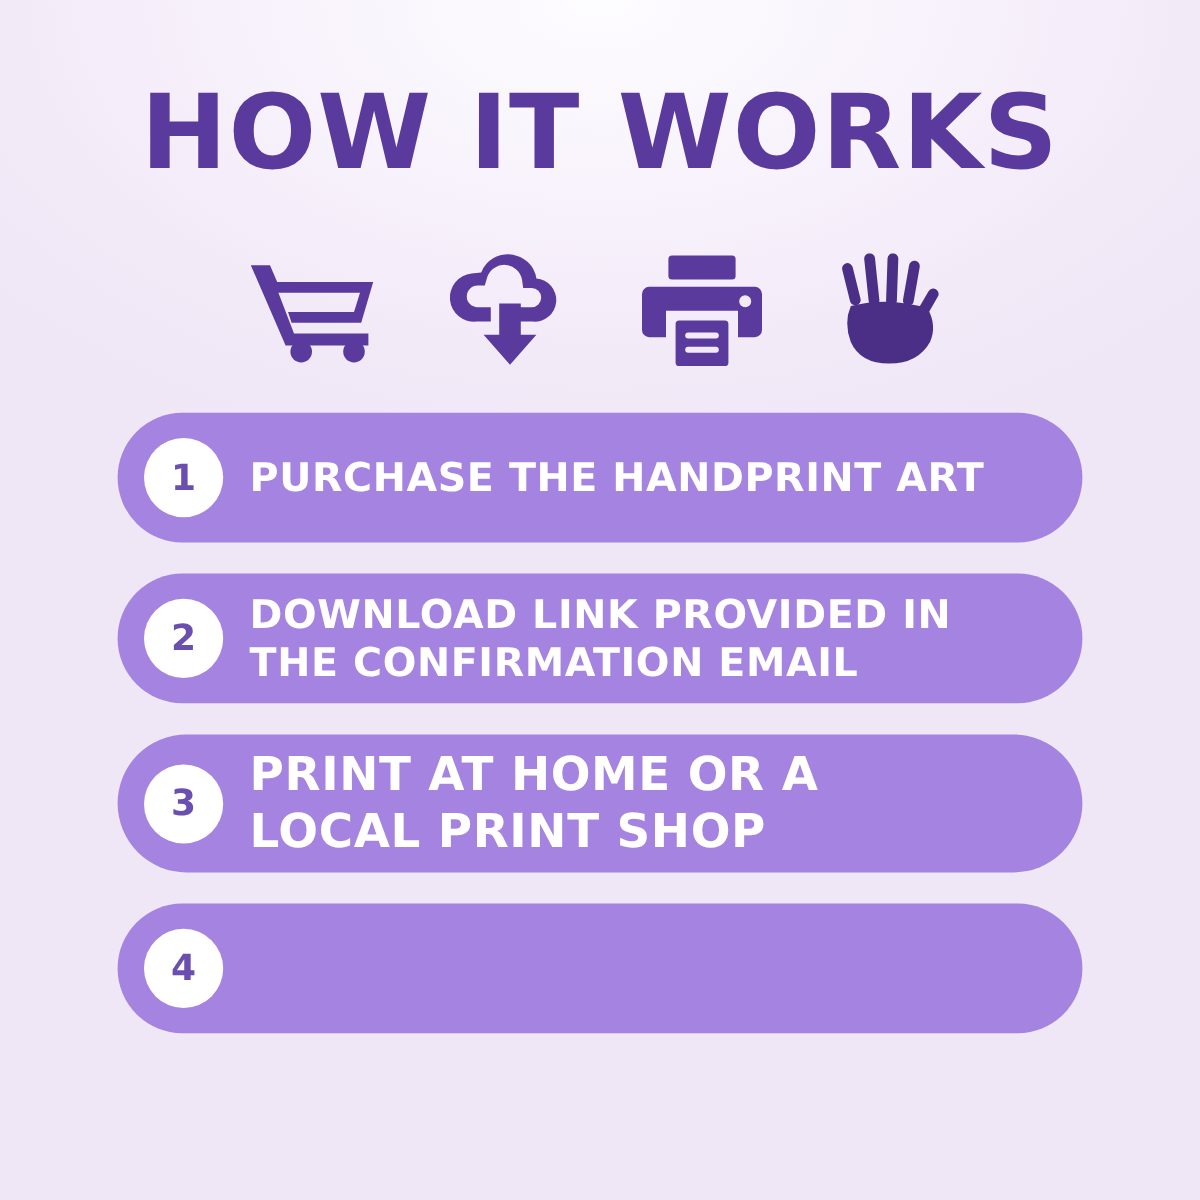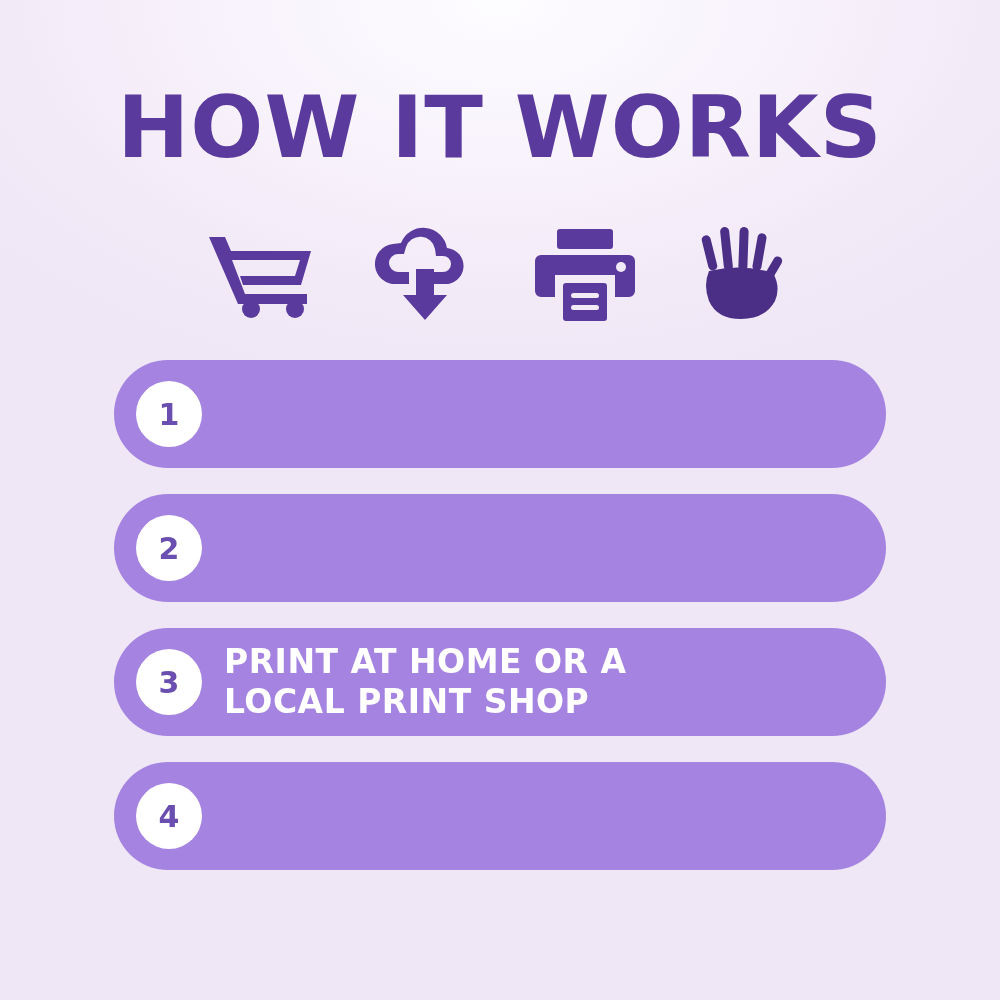--- a/index.html
+++ b/index.html
@@ -14,21 +14,21 @@
     overflow: hidden;
   }
   .poster {
     position: relative;
     width: 1000px;
     height: 1000px;
     background:
       radial-gradient(ellipse 700px 420px at 50% 0%, #fdfcff 0%, #f7f1fb 45%, #f3eaf8 70%, #efe6f6 100%),
       linear-gradient(160deg, #f9f4fc 0%, #f2e9f8 60%, #efe5f6 100%);
     box-sizing: border-box;
-    padding: 16px;
+    padding: 0;
   }
   .title {
     text-align: center;
     color: #5b3a9e;
     font-size: 86px;
     font-weight: bold;
     letter-spacing: 1px;
     padding-top: 68px;
     line-height: 1;
     font-family: "DejaVu Sans", sans-serif;
@@ -82,21 +82,21 @@
     font-size: 33px;
     font-weight: bold;
     line-height: 1.22;
     letter-spacing: 0.5px;
     text-transform: uppercase;
     font-family: "DejaVu Sans", sans-serif;
     white-space: pre-line;
   }
   .step-1 .step-text { font-size: 33px; }
   .step-2 .step-text { font-size: 33px; }
-  .step-3 .step-text { font-size: 33px; }
+  .step-3 .step-text { font-size: 39px; }
   .step-4 .step-text { font-size: 33px; }
 </style>
 </head>
 <body>
 
 <div class="poster">
 
   <div class="title">HOW IT WORKS</div>
 
   <div class="icon-row">
@@ -145,24 +145,27 @@
         </g>
       </svg>
     </span>
 
   </div>
 
   <div class="steps">
 
     <div class="step step-1">
       <div class="step-num">1</div>
+      <div class="step-text">PURCHASE THE HANDPRINT ART</div>
     </div>
 
     <div class="step step-2">
       <div class="step-num">2</div>
+      <div class="step-text">DOWNLOAD LINK PROVIDED IN
+THE CONFIRMATION EMAIL</div>
     </div>
 
     <div class="step step-3">
       <div class="step-num">3</div>
       <div class="step-text">PRINT AT HOME OR A
 LOCAL PRINT SHOP</div>
     </div>
 
     <div class="step step-4">
       <div class="step-num">4</div>

